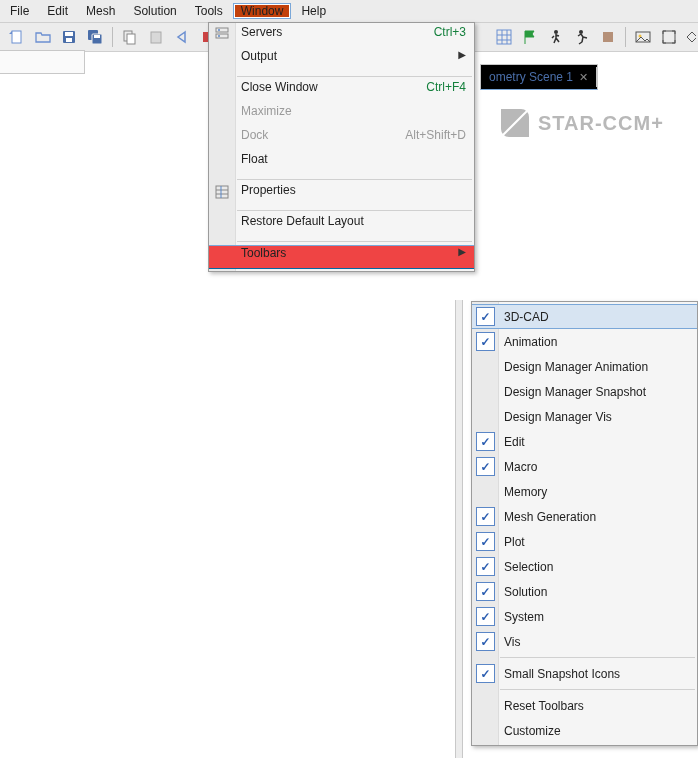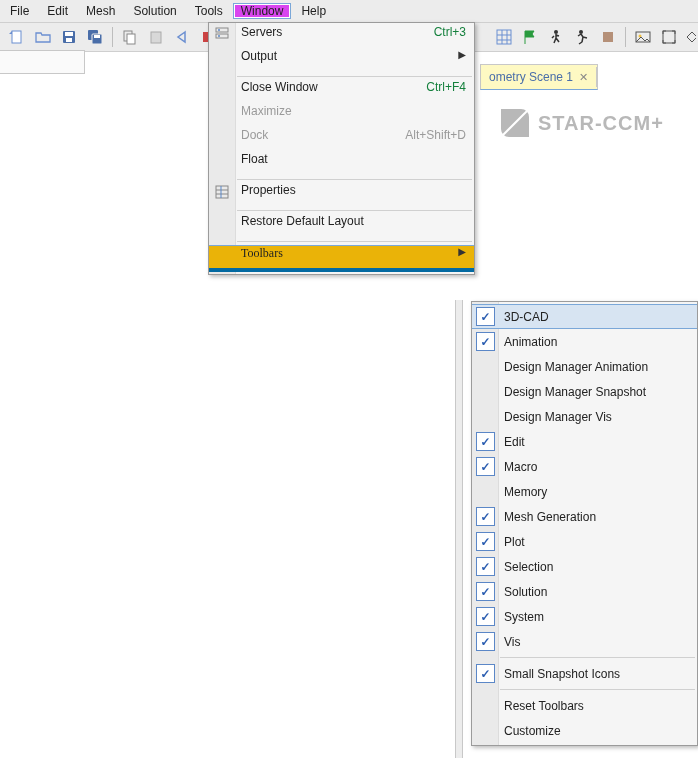--- a/index.html
+++ b/index.html
@@ -24,21 +24,21 @@
     padding: 0 2px;
     gap: 2px;
   }
   .menubar .menu-item {
     padding: 0 7px;
     border: 1px solid transparent;
     cursor: default;
   }
   .menubar .menu-item.active {
     border: 1px solid #7aa7d8;
-    background: #d946ef;
+    background: #c2410c;
     box-shadow: inset 0 0 0 1px #fff;
   }
   
   .toolbar {
     display: flex;
     align-items: center;
     height: 28px;
     background: #ececec;
     border-bottom: 1px solid #cfcfcf;
     padding: 0 4px;
@@ -85,21 +85,21 @@
   }
   
   .scene-tabbar {
     position: absolute;
     left: 480px;
     top: 64px;
     height: 24px;
     display: flex;
     align-items: center;
     z-index: 4;
-    background: #fef9c3;
+    background: #000000;
     border: 1px solid #c8c8c8;
     border-bottom: 1px solid #7aa7d8;
   }
   .scene-tab {
     padding: 3px 8px;
     border-right: 1px solid #c8c8c8;
     color: #4a6ea9;
     display: flex;
     align-items: center;
     gap: 6px;
@@ -159,25 +159,24 @@
     margin-left: auto;
     color: #15803d;
   }
   .dd-item.disabled .shortcut { color: #9a9a9a; }
   .dd-item .arrow {
     margin-left: auto;
     font-size: 10px;
     color: #333;
   }
   .dd-item.highlight {
-    background: #eab308;
+    background: #ef4444;
     border-top: 1px solid #7aa7d8;
-    border-bottom: 4px solid #0369a1;
+    border-bottom: 1px solid #0369a1;
     height: 22px;
-    font-family: Liberation Serif, serif;
   }
   .dd-sep {
     height: 1px;
     margin: 3px 2px 3px 28px;
     background: #d0d0d0;
   }
   .dd-icon {
     position: absolute;
     left: 4px;
     width: 18px;

